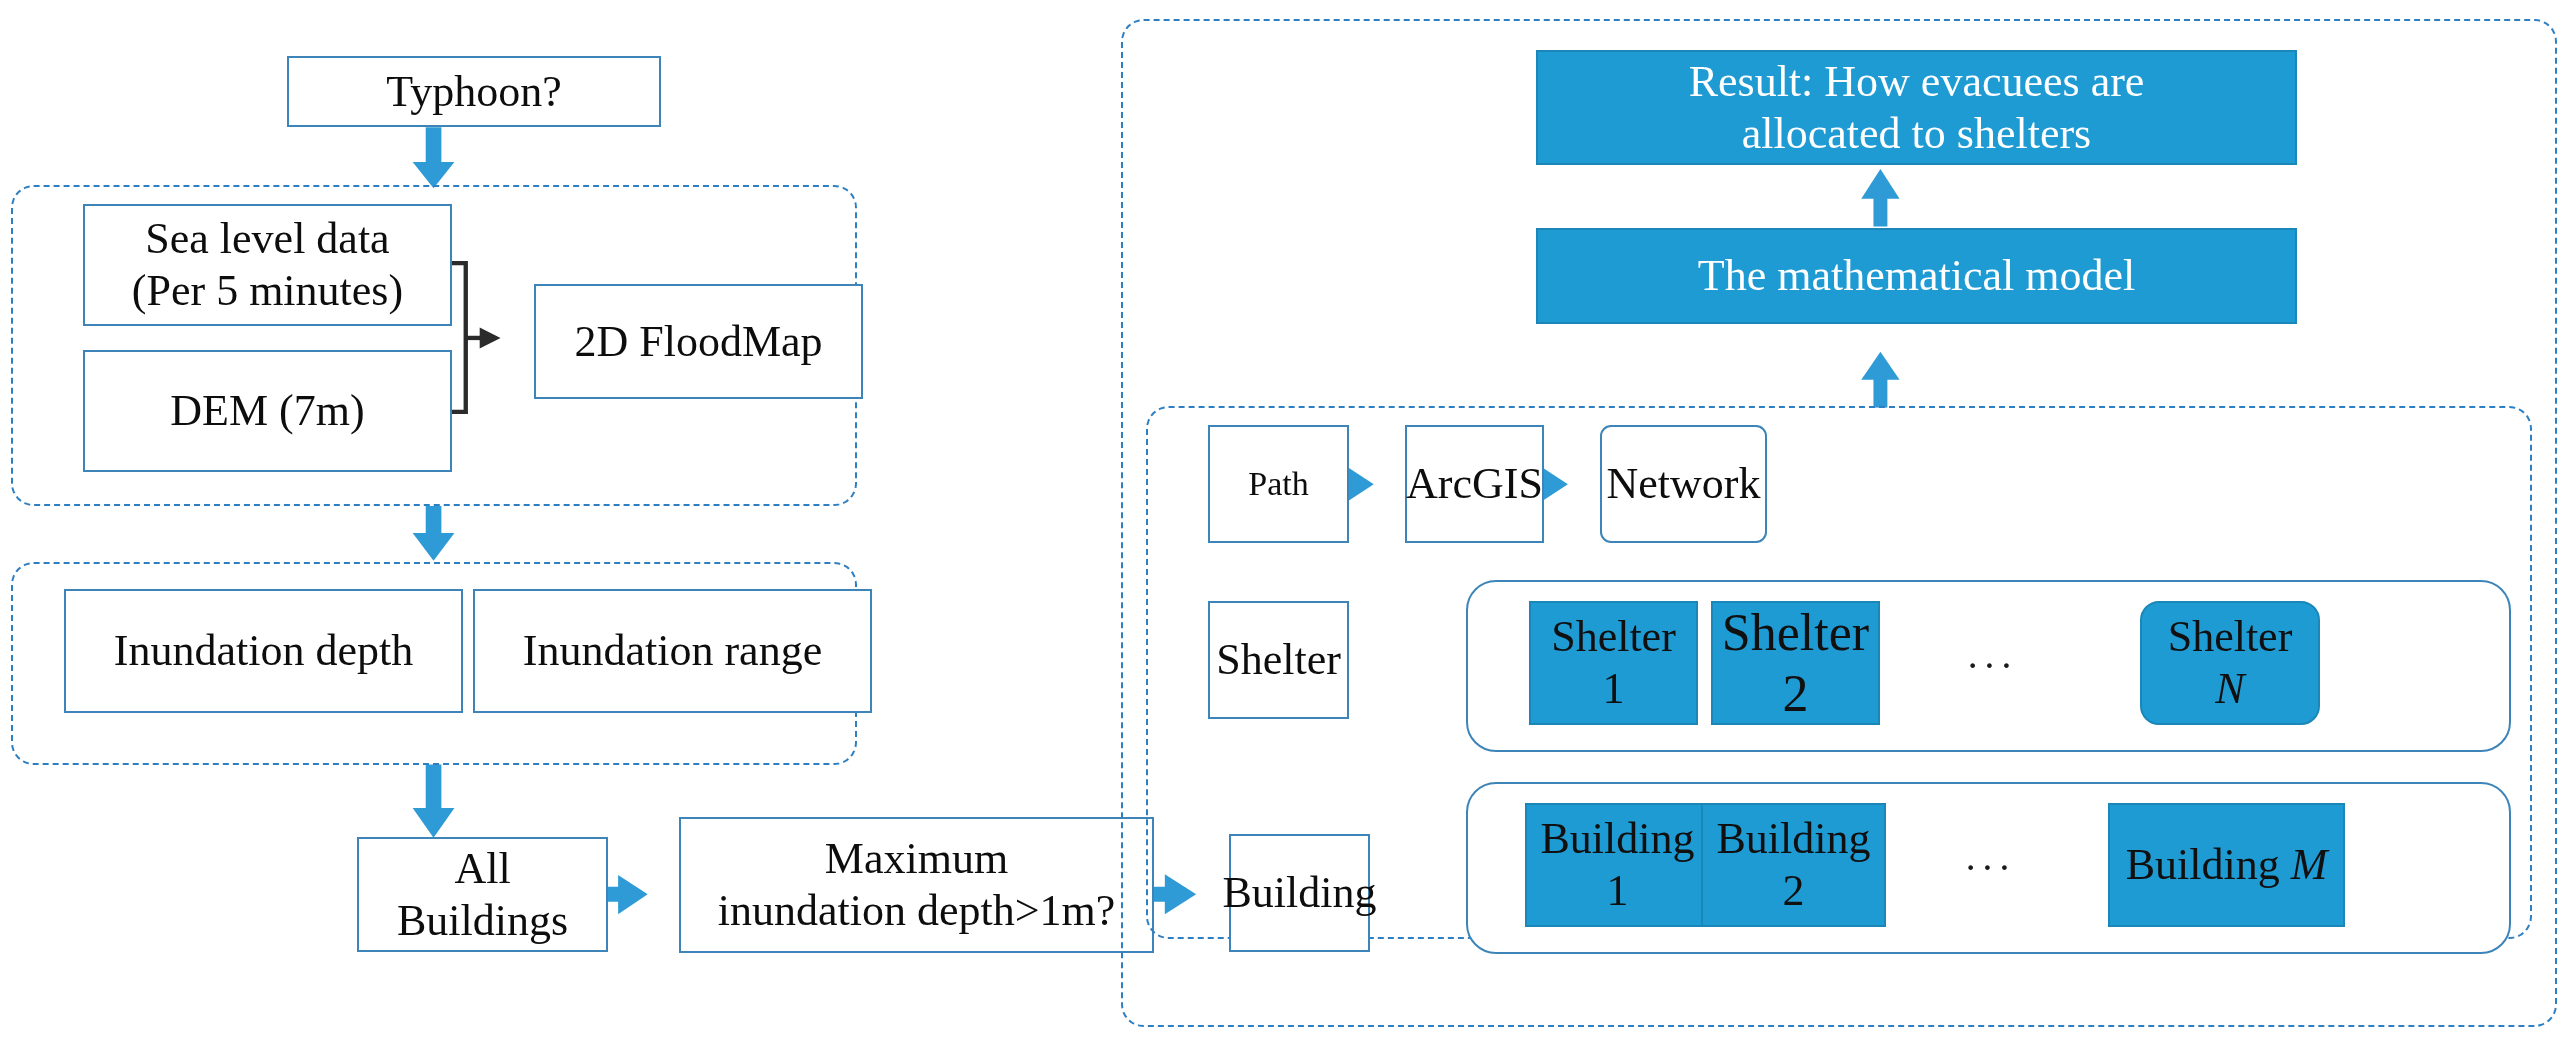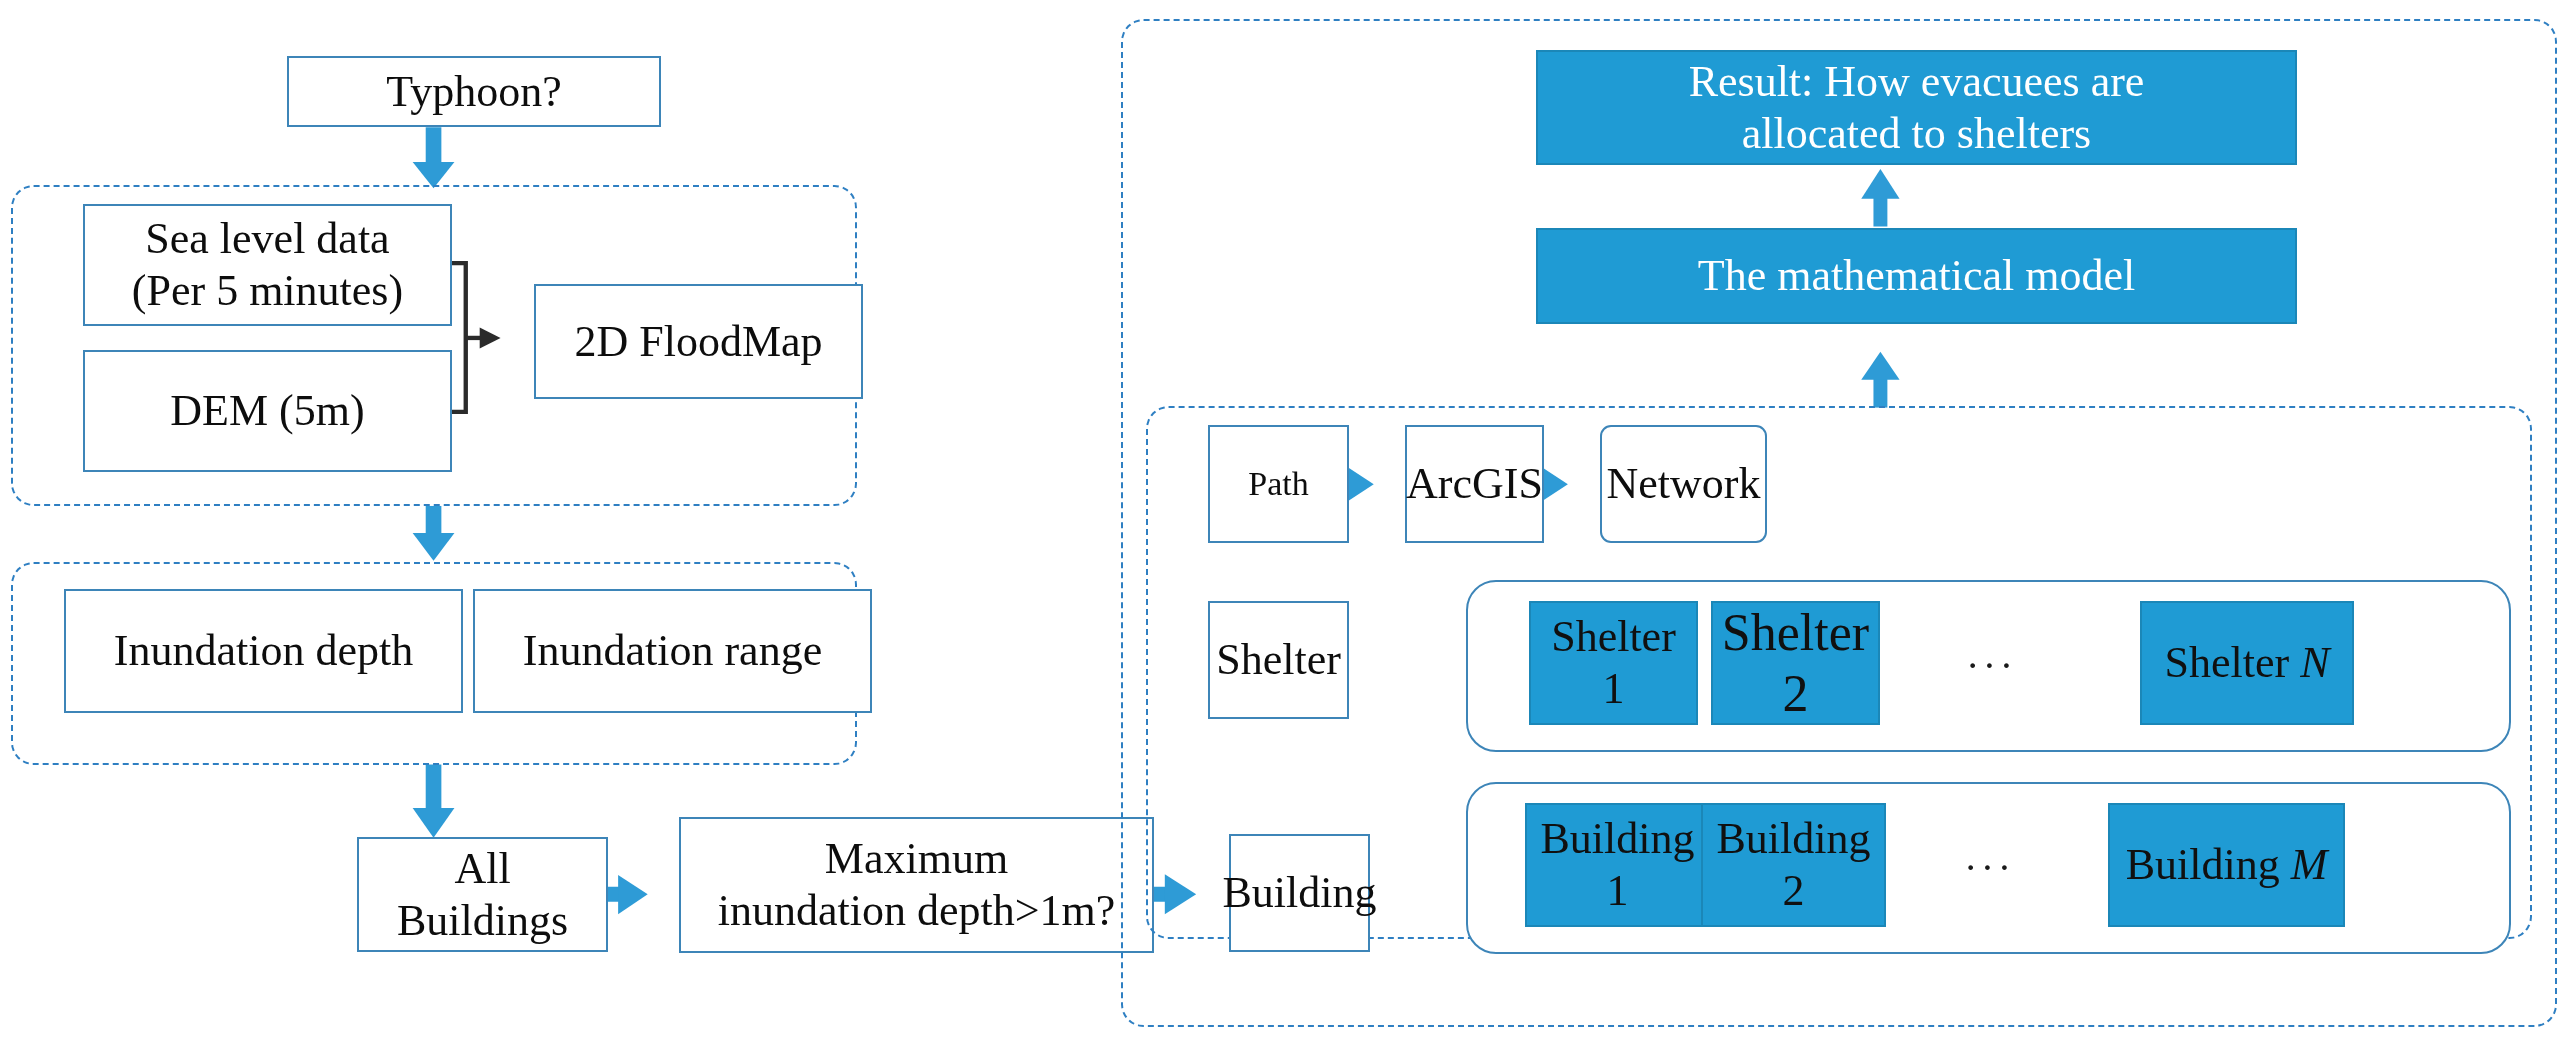--- a/index.html
+++ b/index.html
@@ -131,21 +131,21 @@
   </div>
 
   <div class="dashed" style="left:11.3px;top:185px;width:846px;height:321px;"></div>
 
   <div class="node" style="left:50px;top:204px;width:369px;height:122px;flex-direction:column;font-size:44px;">
     <span>Sea level data</span>
     <span>(Per 5 minutes)</span>
   </div>
 
   <div class="node" style="left:50px;top:350px;width:369px;height:122px;font-size:44px;">
-    <span>DEM (5m)</span>
+    <span>DEM (7m)</span>
   </div>
 
   <div class="node" style="left:501px;top:284px;width:329px;height:115px;font-size:44px;">
     <span>2D FloodMap</span>
   </div>
 
   <div class="dashed" style="left:11.3px;top:562px;width:846px;height:203px;"></div>
 
   <div class="node" style="left:31px;top:589px;width:399px;height:124px;font-size:44px;">
     <span>Inundation depth</span>
@@ -199,21 +199,21 @@
   <div class="node fill dark-text" style="left:1496px;top:601px;width:169px;height:124px;font-size:44px;">
     <span>Shelter 1</span>
   </div>
 
   <div class="node fill dark-text" style="left:1678px;top:601px;width:169px;height:124px;font-size:52px;">
     <span>Shelter 2</span>
   </div>
 
   <div class="ellipsis" style="left:1966px;top:646px;">···</div>
 
-  <div class="node fill dark-text" style="left:2107px;top:601px;width:214px;height:124px;font-size:44px;">
+  <div class="node fill dark-text" style="left:2107px;top:601px;width:180px;height:124px;font-size:44px;border-radius:19px;">
     <span>Shelter <span class="ital">N</span></span>
   </div>
 
   <div class="node" style="left:1196px;top:834px;width:141px;height:118px;font-size:44px;">
     <span>Building</span>
   </div>
 
   <div class="rounded" style="left:1466px;top:782px;width:1045px;height:172px;"></div>
 
   <div class="node fill dark-text" style="left:1492px;top:803px;width:185px;height:124px;font-size:44px;">

